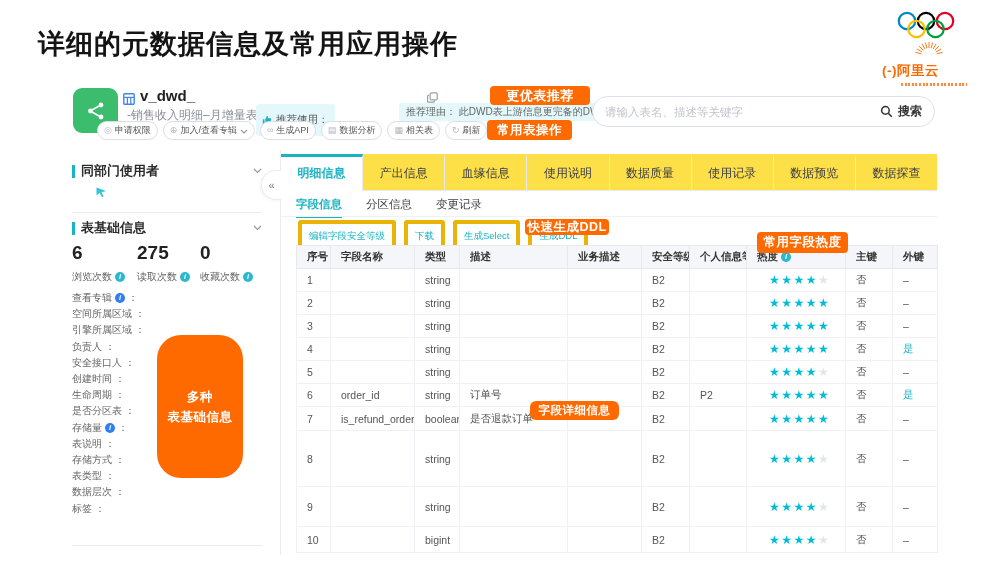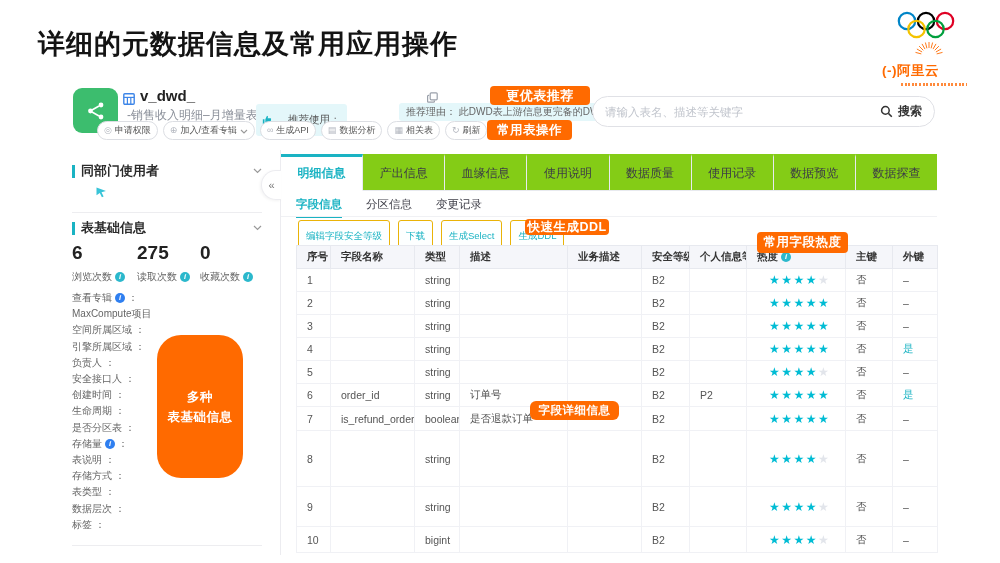--- a/index.html
+++ b/index.html
@@ -20,21 +20,21 @@
     background:repeating-linear-gradient(90deg,#ff8a3c 0 2px,transparent 2px 3.6px);}
 
   
   .green-icon{left:73px; top:88px; width:45px; height:45px; border-radius:9px; background:var(--green);
     display:flex; align-items:center; justify-content:center;}
   .tbl-icon{left:123px; top:91px;}
   .tname{left:140px; top:87px; font-size:15px; font-weight:700; color:#222;}
   .link-icon{left:427px; top:89px;}
   .tsub{left:127px; top:107px; font-size:12px; color:#8a8f99;text-align:center;}
   .rec-use{left:256px; top:104px; height:17px; background:var(--lightcyan); border-radius:3px;
-    padding:16px 6px; font-size:10.5px; color:#555; display:flex; gap:16px; align-items:center;}
+    padding:16px 6px; font-size:10.5px; color:#555; display:flex; gap:4px; align-items:center;}
   .rec-reason{left:399px; top:103px; height:18px; background:var(--lightcyan); border-radius:3px;
     padding:0 7px; font-size:10px; color:#666; display:flex; align-items:center; white-space:nowrap;}
   .pills{left:97px; top:121px; display:flex; gap:5px; align-items:center;}
   .pill{height:19px; border:1px solid #dcdee3; border-radius:10px; padding:0 6px; font-size:9px;
     color:#555; display:flex; align-items:center; gap:3px; background:#fff; white-space:nowrap;}
   .pill .ic{color:#b3b7bf; font-size:9px; line-height:1;}
   .search{left:592px; top:96px; width:343px; height:31px; border:1px solid #e0e1e6; border-radius:16px;
     display:flex; align-items:center; padding:0 12px; background:#fff;}
   .search input{flex:1; border:none; outline:none; font-size:11.5px; color:#333; background:transparent;}
   .search input::placeholder{color:#c0c4cc;}
@@ -70,32 +70,32 @@
   .stat .l{margin-top:6px; font-size:10px; color:#666; display:flex; align-items:center; gap:3px;}
   .sfields{left:72px; top:290px; width:200px;}
   .sfield{height:16.2px; font-size:10px; color:#666; display:flex; align-items:center; gap:3px; white-space:nowrap;}
   .info-dot{display:inline-block; width:10px; height:10px; border-radius:50%; background:#2bb8cc;
     color:#fff; font-size:7.5px; line-height:10px; text-align:center; font-weight:700; font-style:italic;}
   .info-dot.blue{background:#2f7ff0;}
 
   
   .tabbar{left:281px; top:154px; width:656px; height:37px; display:flex;}
   .tab{flex:1; display:flex; align-items:center; justify-content:center; font-size:12px; color:#3c3c46;
-    background:#84cc16; border-right:1px solid #e8eaef; border-bottom:1px solid #e8eaef;
+    background:#fde047; border-right:1px solid #e8eaef; border-bottom:1px solid #e8eaef;
     border-top:3px solid transparent; cursor:pointer; white-space:nowrap;}
   .tab:last-child{border-right:none;}
   .tab.active{background:#fff; border-bottom-color:#fff; border-top-color:var(--cyan);
     color:var(--cyan); font-weight:700;}
   .subtabs{left:296px; top:197px; display:flex; gap:24px;}
   .subtab{font-size:11.5px; color:#3c3c46; padding-bottom:6px; position:relative; cursor:pointer;}
   .subtab.active{color:var(--cyan); font-weight:700;}
   .subtab.active::after{content:""; position:absolute; left:0; right:0; bottom:0; height:2px; background:var(--cyan);}
   .subtab-divider{left:281px; top:216px; width:656px; height:1px; background:#f0f1f4;}
   .cybtns{left:298px; top:220px; display:flex; gap:8px;}
-  .cybtn{height:32px; border:1px solid #eab308; color:var(--cyan); border-radius:3px; font-size:9.5px;
+  .cybtn{height:32px; border:4px solid #eab308; color:var(--cyan); border-radius:3px; font-size:9.5px;
     padding:0 7px; display:flex; align-items:center; background:#fdffff; white-space:nowrap; cursor:pointer;}
 
   
   .ftable{left:296px; top:245px;}
   table{border-collapse:collapse; table-layout:fixed; width:641px;}
   th{background:#f5f6fa; font-weight:700; color:#333; height:23px; text-align:left; padding:0 2px 0 10px;
     border:1px solid #e7e9ef; font-size:10.5px; white-space:nowrap; overflow:hidden;}
   td{border:1px solid #f0f1f5; padding:0 2px 0 10px; font-size:10.5px; color:#555;
     white-space:nowrap; overflow:hidden; background:#fff;}
   td.stars{padding-left:22px; letter-spacing:1.5px; font-size:12px;}
@@ -264,23 +264,20 @@
         <span>收藏次数</span>
         <span class="info-dot">i</span>
       </div>
     </div>
   </div>
 <div class="abs sfields" id="sfields">
     <div class="sfield">
       <span>查看专辑</span>
       <span class="info-dot blue">i</span>
       <span>：</span>
-    </div>
-    <div class="sfield">
-      <span>MaxCompute项目</span>
     </div>
     <div class="sfield">
       <span>空间所属区域</span>
       <span>：</span>
     </div>
     <div class="sfield">
       <span>引擎所属区域</span>
       <span>：</span>
     </div>
     <div class="sfield">

